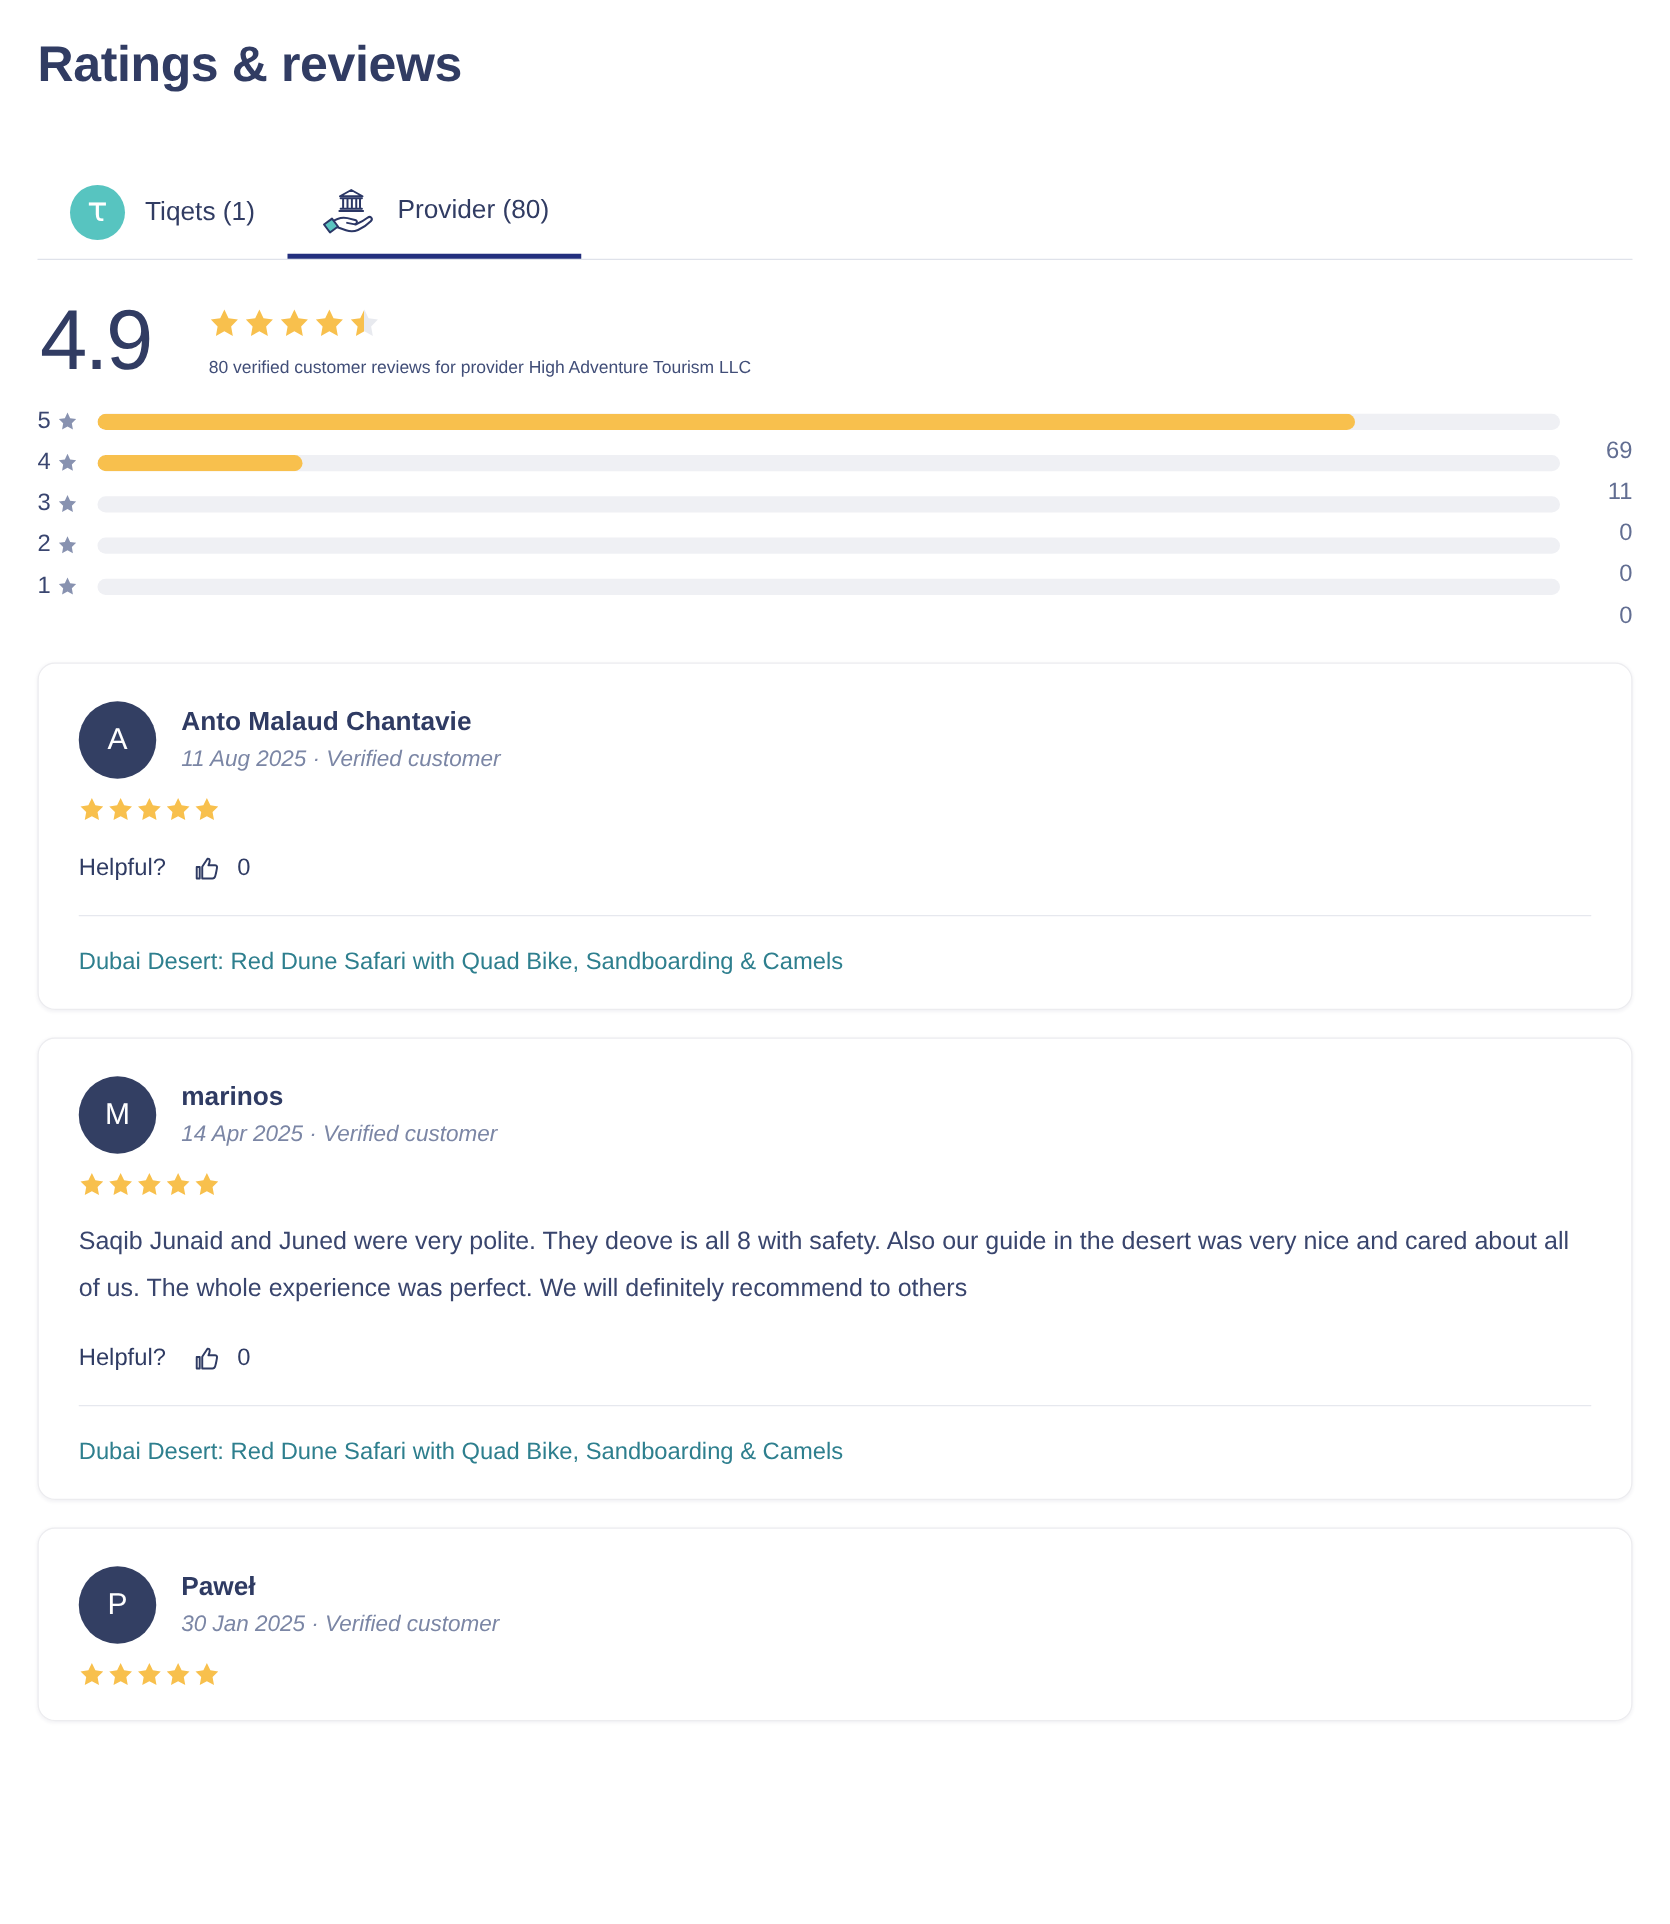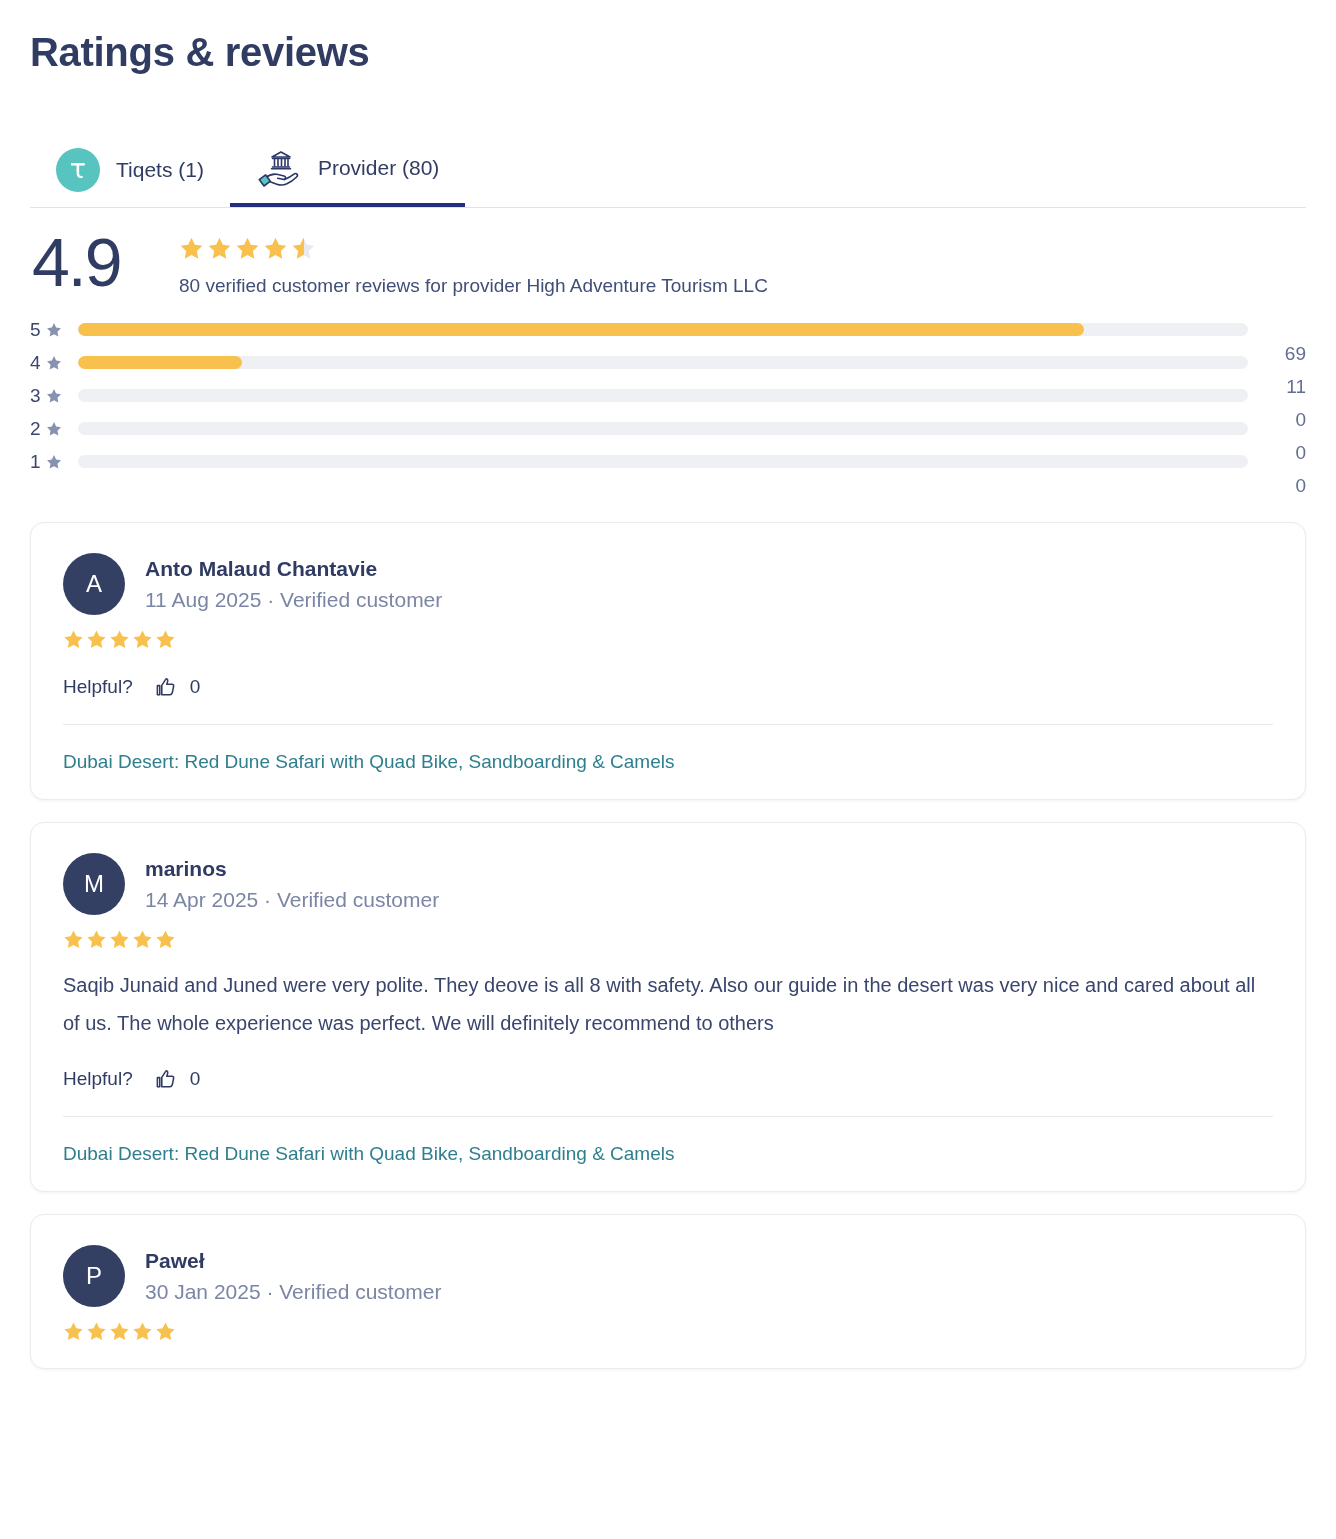--- a/index.html
+++ b/index.html
@@ -75,24 +75,24 @@
     box-sizing: border-box;
   }
   .provider-icon {
     width: 46px;
     height: 44px;
     display: block;
   }
 
   
   .summary {
-    margin-top: 22px;
+    margin-top: 32px;
     display: flex;
     align-items: flex-start;
-    gap: 12px;
+    gap: 0;
   }
   .score {
     font-size: 68px;
     font-weight: 400;
     line-height: 0.95;
     color: #313c63;
     letter-spacing: -2px;
     padding-left: 2px;
     width: 135px;
     flex: none;
@@ -100,21 +100,21 @@
   .summary-right {
     padding-top: 6px;
   }
   .stars-big {
     display: flex;
     gap: 3px;
     line-height: 1;
   }
   .summary-text {
     margin-top: 14px;
-    font-size: 19px;
+    font-size: 14px;
     color: #414e78;
   }
 
   
   .dist {
     margin-top: 16px;
   }
   .dist-row {
     display: flex;
     align-items: center;
@@ -186,23 +186,24 @@
     justify-content: center;
     flex: none;
   }
   .reviewer-name {
     font-size: 21px;
     font-weight: 700;
     color: #2f3b63;
     line-height: 1.25;
   }
   .review-meta {
-    font-size: 21px;
+    font-size: 18px;
     color: #7b86a5;
     margin-top: 5px;
+    font-style: italic;
   }
   .stars-small {
     display: flex;
     gap: 2px;
     margin-top: 14px;
     line-height: 1;
   }
   .review-body {
     font-size: 20px;
     line-height: 1.9;

